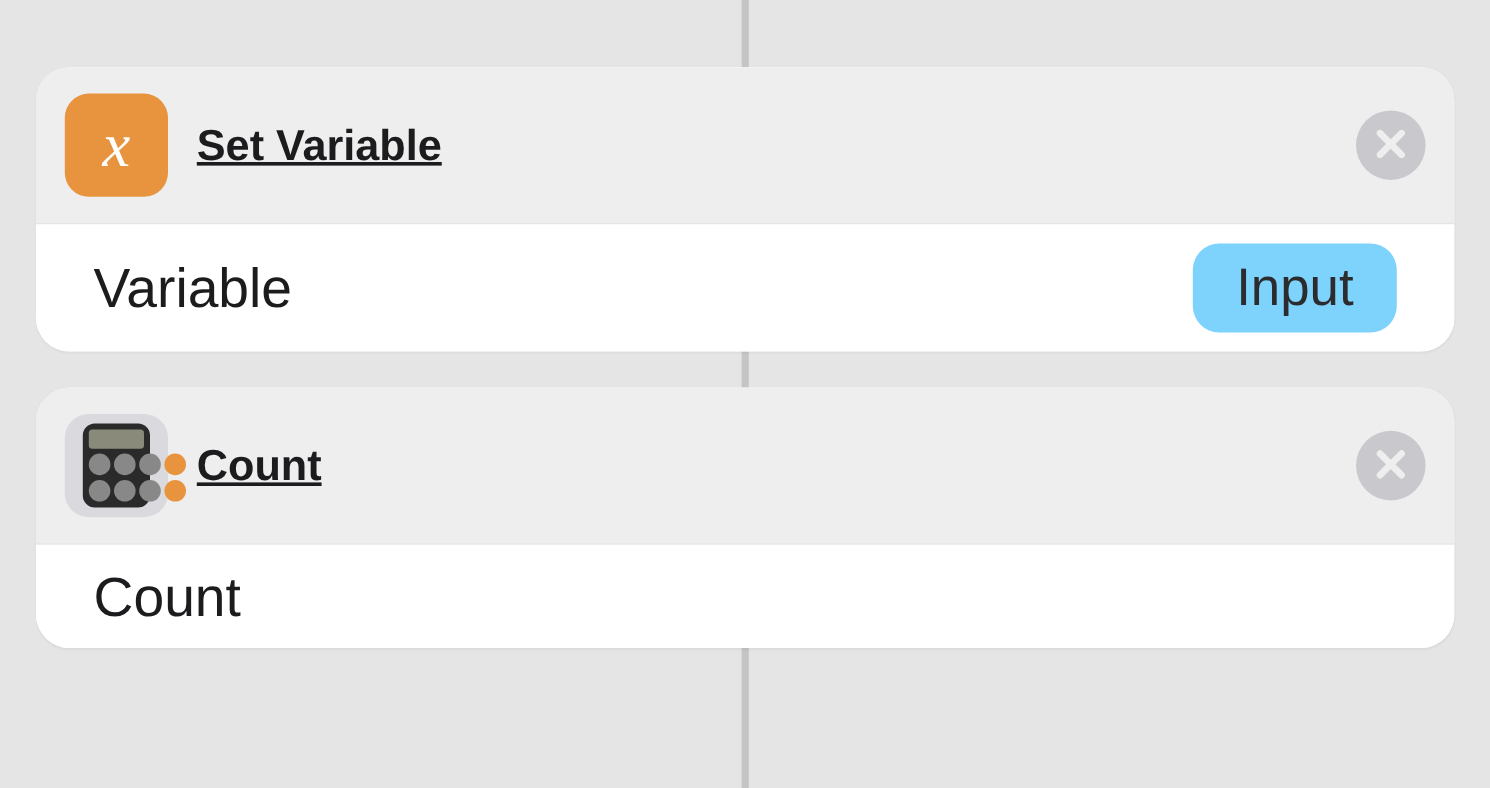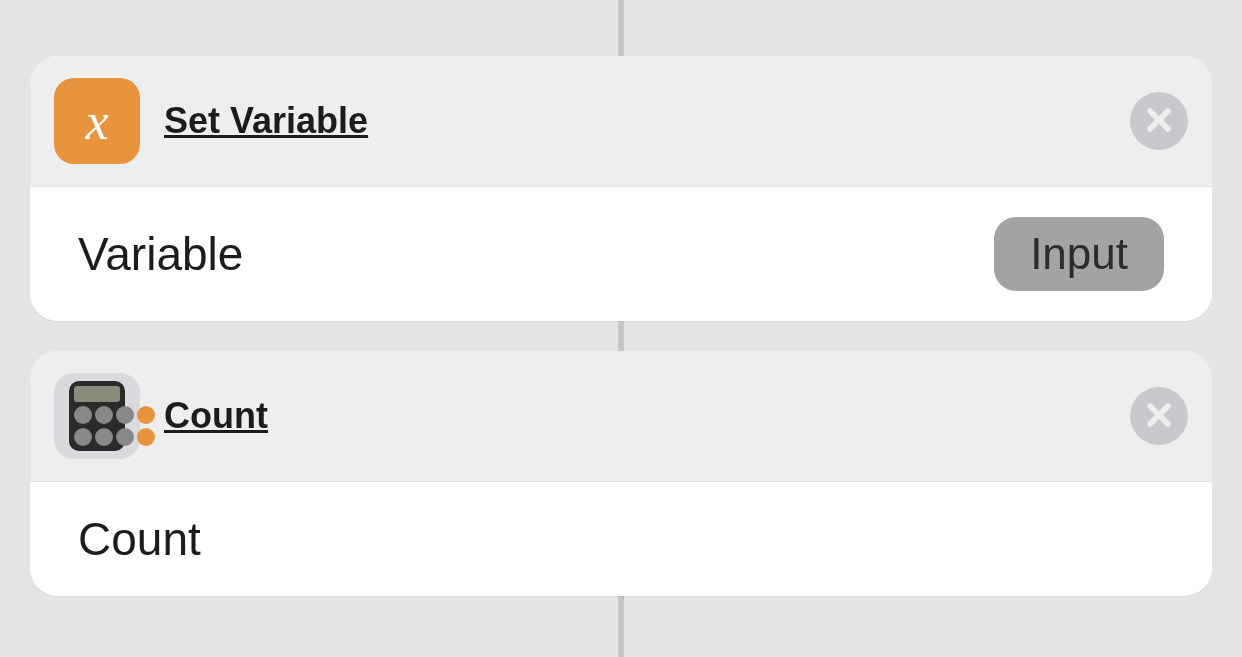--- a/index.html
+++ b/index.html
@@ -115,29 +115,29 @@
     }
     .close-x {
       color: #eeeeef;
       font-weight: 700;
     }
     .card-body {
       background: #ffffff;
       display: flex;
       align-items: center;
       justify-content: space-between;
-      padding: 30px 48px;
+      padding: 16px 48px;
     }
     .param-label {
       font-size: 46px;
       font-weight: 400;
       color: #1c1c1e;
     }
     .token-pill {
-      background: #a3a3a3;
+      background: #7dd3fc;
       border-radius: 22px;
       padding: 12px 36px;
       font-size: 44px;
       font-weight: 400;
       color: #2c2c2e;
       border: none;
       cursor: pointer;
     }
     .choose-link {
       font-size: 46px;

